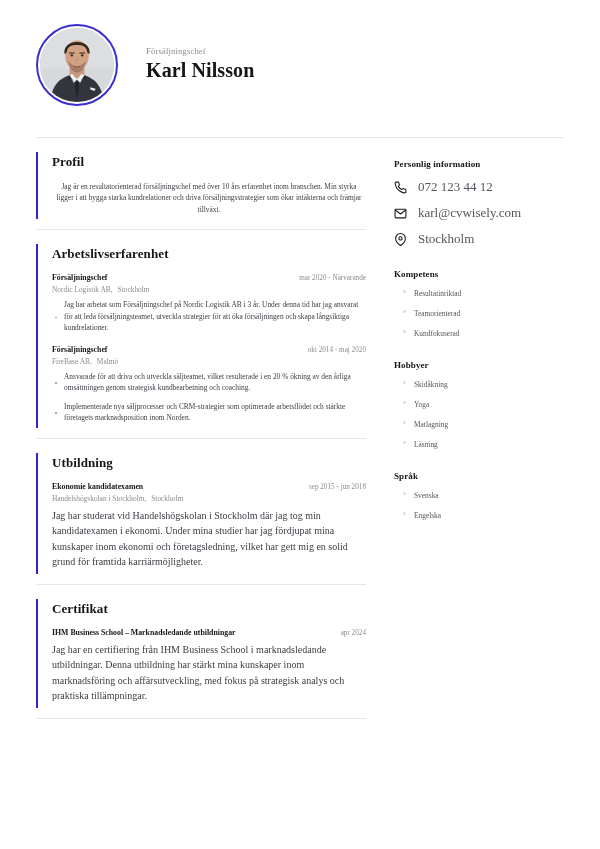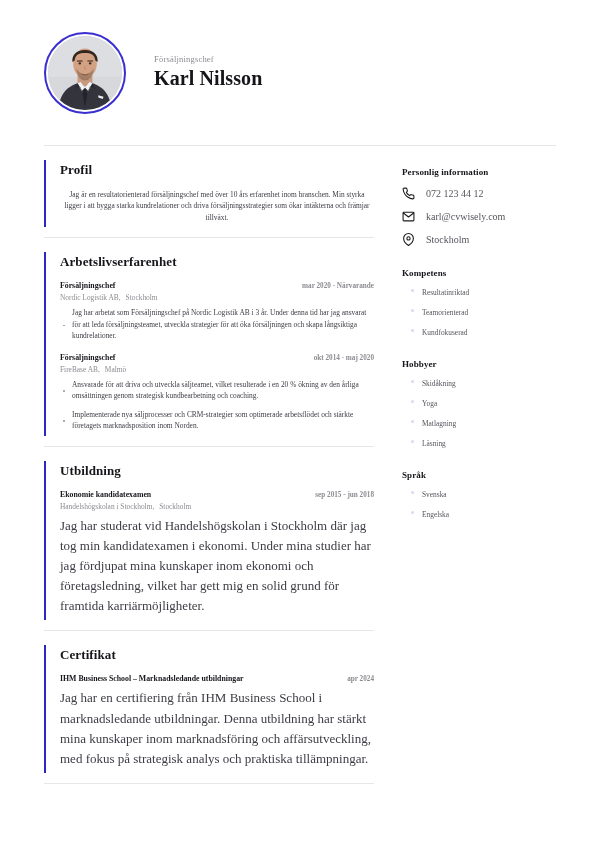--- a/index.html
+++ b/index.html
@@ -12,21 +12,21 @@
     height: 849px;
     font-family: "Liberation Serif", "DejaVu Serif", serif;
     color: #1b1b1b;
     position: relative;
     overflow: hidden;
   }
   .page {
     width: 600px;
     height: 599px;
     box-sizing: border-box;
-    padding: 8px;
+    padding: 0;
     background: #fff;
     position: relative;
   }
 
   
   .header {
     display: flex;
     align-items: center;
     padding: 30px 36px 0 36px;
     height: 100px;
@@ -134,30 +134,29 @@
   .entry-role {
     font-size: 7.8px;
     font-weight: bold;
     color: #15151a;
   }
   .entry-date {
     font-size: 7.2px;
     color: #8c8c92;
     white-space: nowrap;
     padding-left: 8px;
-    font-weight: bold;
   }
   .entry-org {
     font-size: 7.4px;
     color: #8c8c92;
     margin-top: 3px;
   }
   .entry-org .org-sep { display: inline-block; width: 5px; }
   .entry-desc {
-    font-size: 13px;
+    font-size: 10px;
     line-height: 1.55;
     color: #3c3c44;
     margin-top: 5px;
   }
   .bullets {
     margin: 5px 0 0 0;
     padding: 0;
     list-style: none;
   }
   .bullets li {
@@ -196,21 +195,21 @@
   }
   .contact-icon {
     width: 13px;
     height: 13px;
     flex: 0 0 13px;
     margin-right: 11px;
     color: #1b1b1b;
   }
   .contact-icon svg { display: block; width: 13px; height: 13px; }
   .contact-text {
-    font-size: 10px;
+    font-size: 13px;
     color: #55555d;
   }
   .tag-list {
     margin: 7px;
     padding: 0;
     list-style: none;
   }
   .tag-list li {
     position: relative;
     padding-left: 13px;

